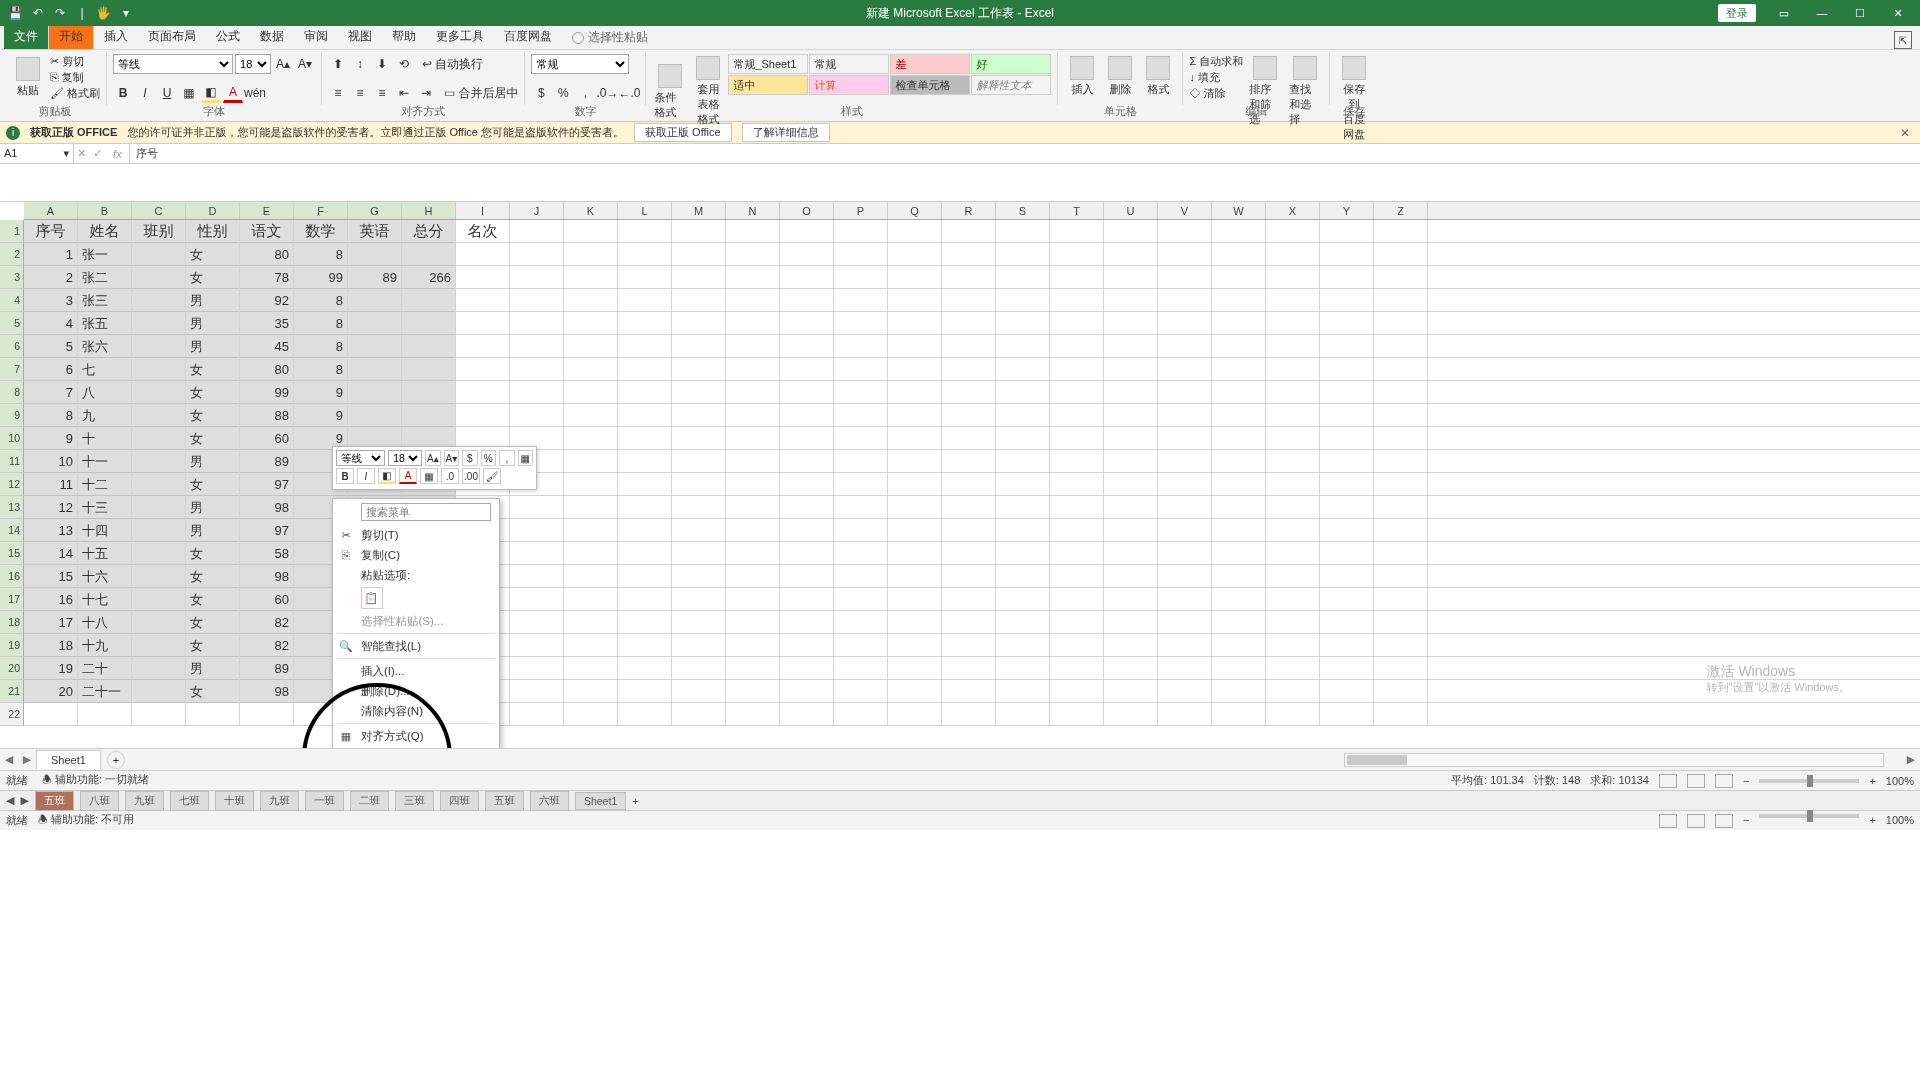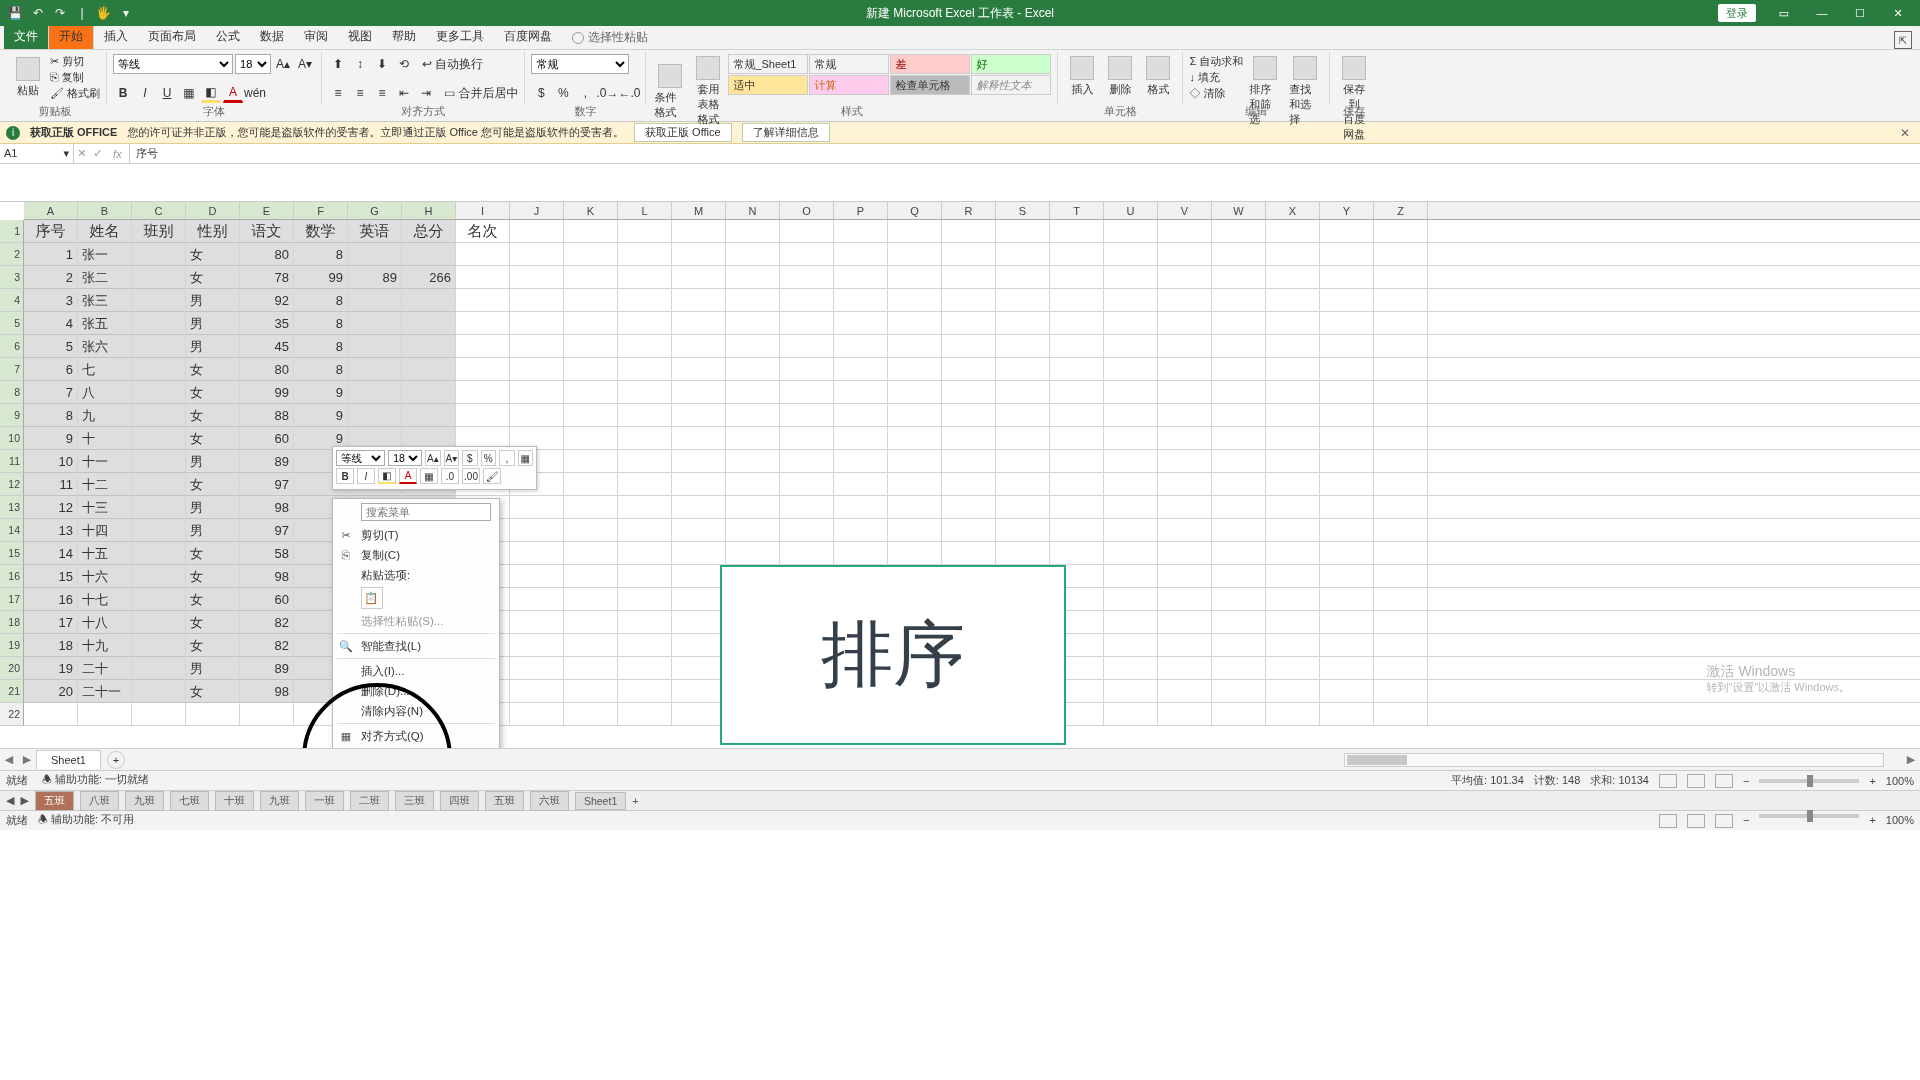--- a/index.html
+++ b/index.html
@@ -1052,23 +1052,20 @@
     <div class="mi">
         <span class="mii">▦</span>
         <span>对齐方式(Q)</span>
       </div>
     <div class="mi"></div>
 
   </div>
 
   <div class="anno-circle"></div>
 
-  <div class="callout">
-      <span>排序</span>
-    </div>
 
   <div class="watermark">
     <div>激活 Windows</div>
     <div style="font-size:11px;">转到"设置"以激活 Windows。</div>
   </div>
 </div>
 
 <div class="sheettabs">
   <span class="navbtn">◀</span>
   <span class="navbtn">▶</span>

